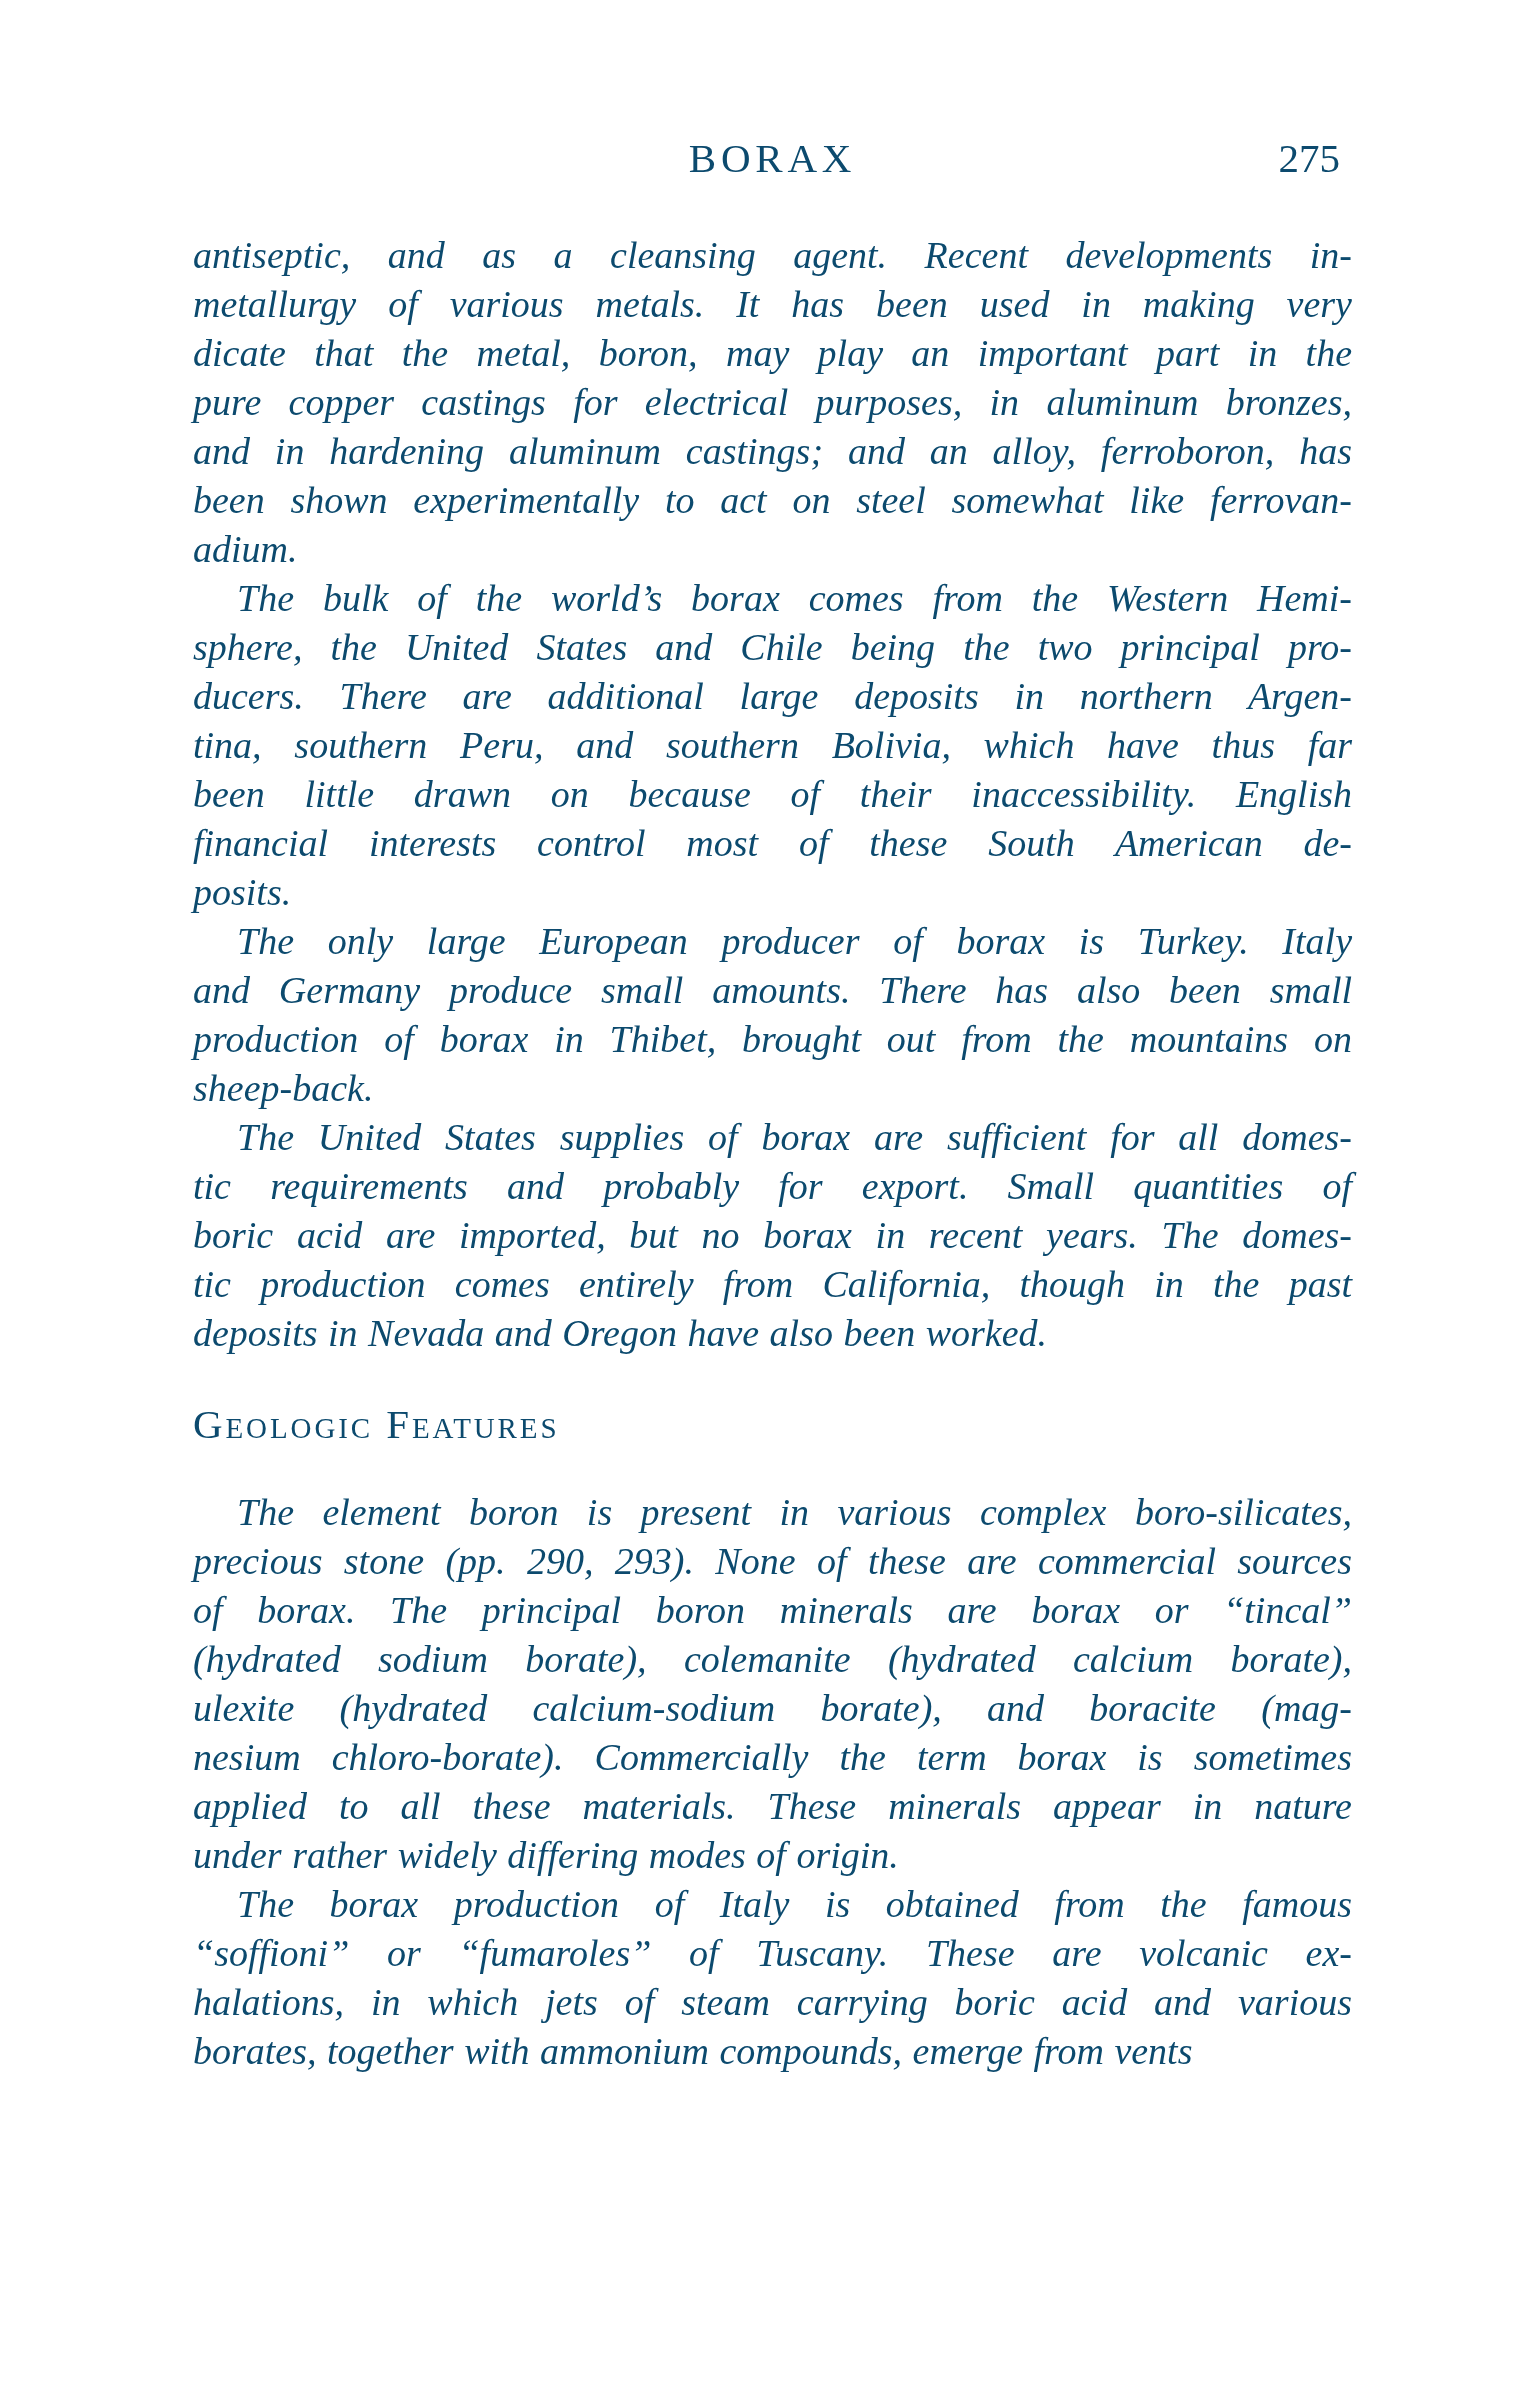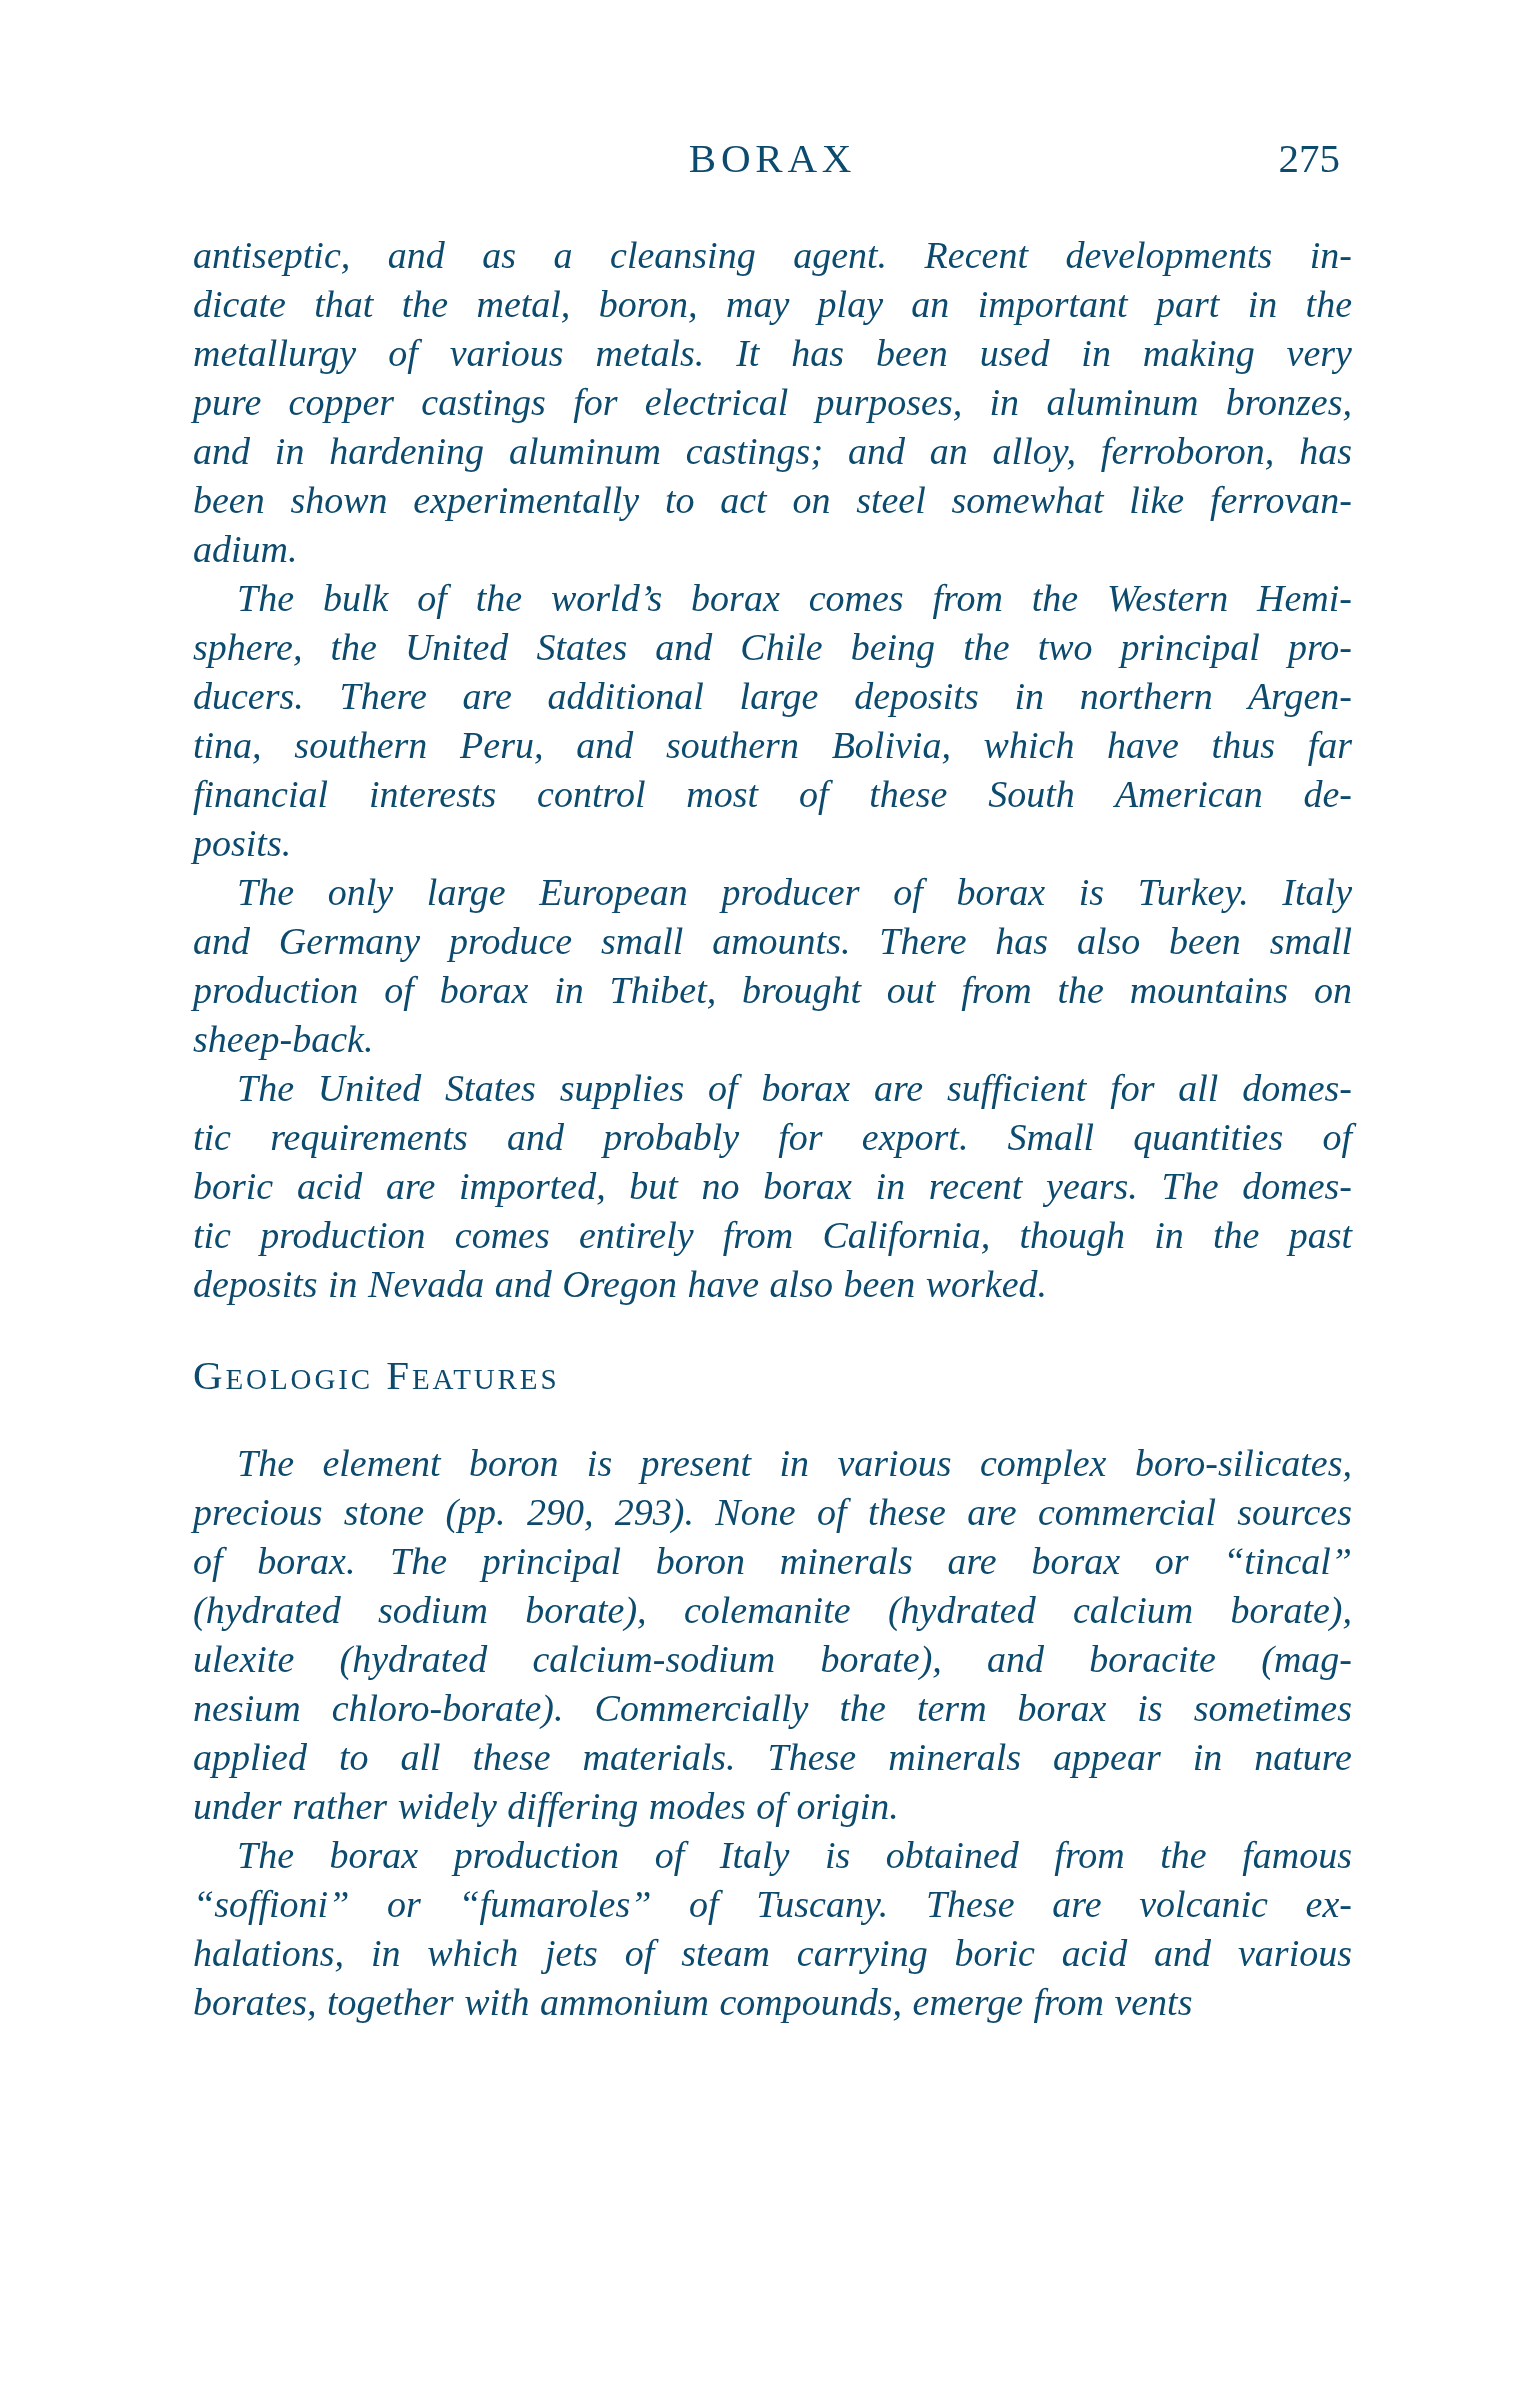--- a/index.html
+++ b/index.html
@@ -70,32 +70,33 @@
 <body>
 
 <div class="page">
   <header class="page-header">
     <div class="running-title">BORAX</div>
     <div class="page-number">275</div>
   </header>
   <main class="page-content">
       <div class="paragraph">
         <div class="line">antiseptic, and as a cleansing agent.  Recent developments in-</div>
+        <div class="line">metallurgy of various metals.  It has been used in making very</div>
         <div class="line">dicate that the metal, boron, may play an important part in the</div>
-        <div class="line">metallurgy of various metals.  It has been used in making very</div>
         <div class="line">pure copper castings for electrical purposes, in aluminum bronzes,</div>
         <div class="line">and in hardening aluminum castings; and an alloy, ferroboron, has</div>
         <div class="line">been shown experimentally to act on steel somewhat like ferrovan-</div>
         <div class="line last">adium.</div>
       </div>
       <div class="paragraph">
         <div class="line indent">The bulk of the world’s borax comes from the Western Hemi-</div>
         <div class="line">sphere, the United States and Chile being the two principal pro-</div>
         <div class="line">ducers.  There are additional large deposits in northern Argen-</div>
         <div class="line">tina, southern Peru, and southern Bolivia, which have thus far</div>
+        <div class="line">been little drawn on because of their inaccessibility.  English</div>
         <div class="line">financial interests control most of these South American de-</div>
         <div class="line last">posits.</div>
       </div>
       <div class="paragraph">
         <div class="line indent">The only large European producer of borax is Turkey.  Italy</div>
         <div class="line">and Germany produce small amounts.  There has also been small</div>
         <div class="line">production of borax in Thibet, brought out from the mountains on</div>
         <div class="line last">sheep-back.</div>
       </div>
       <div class="paragraph">

